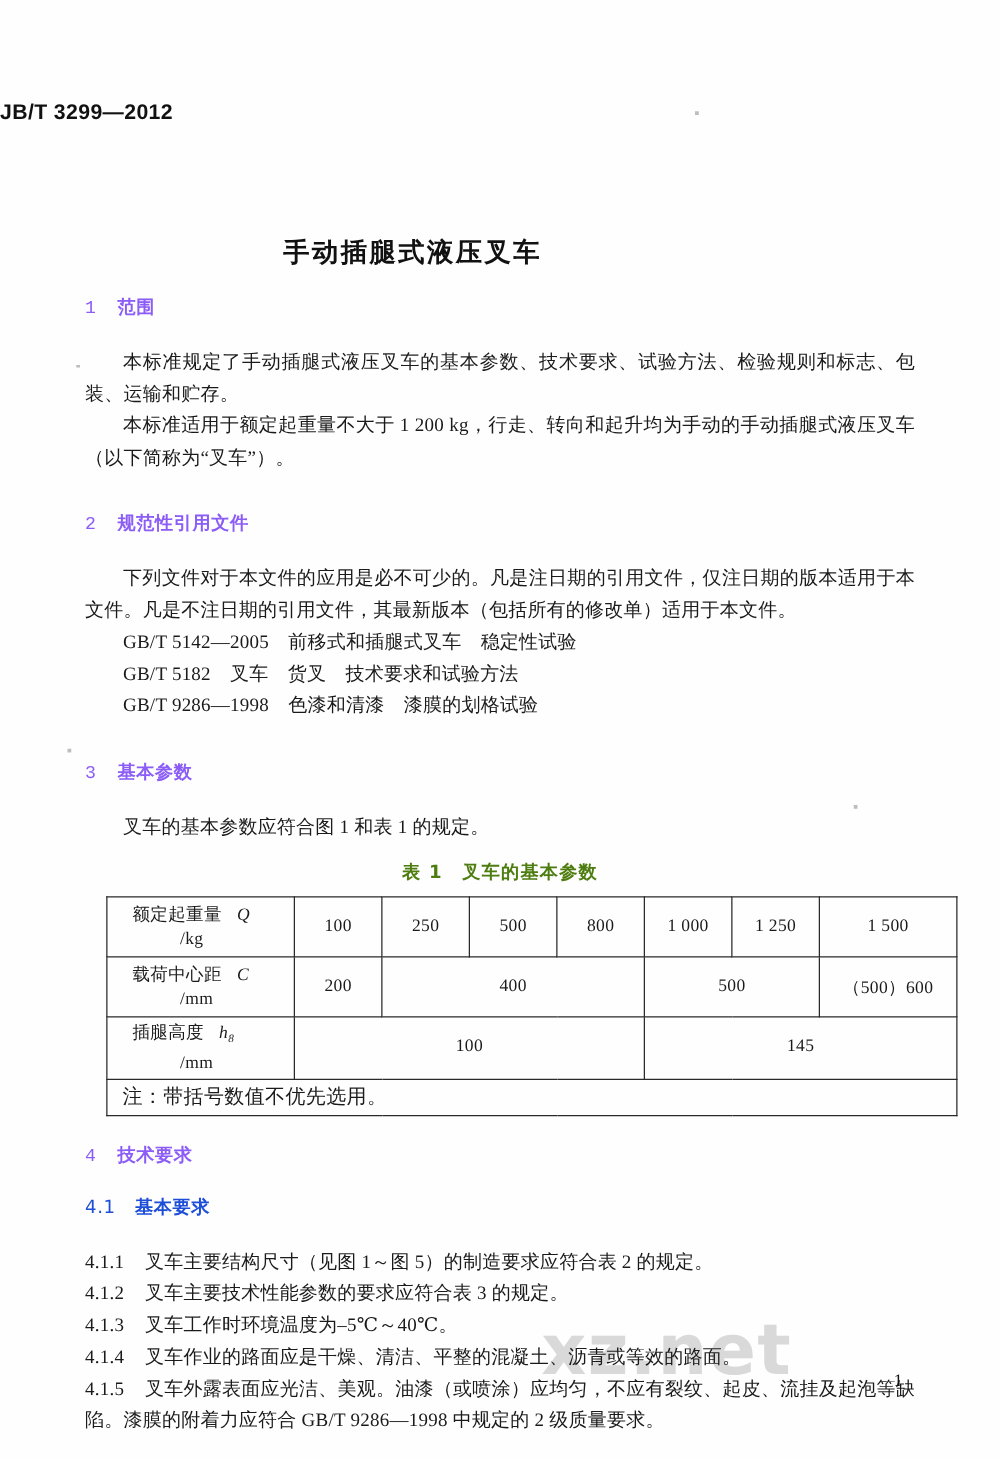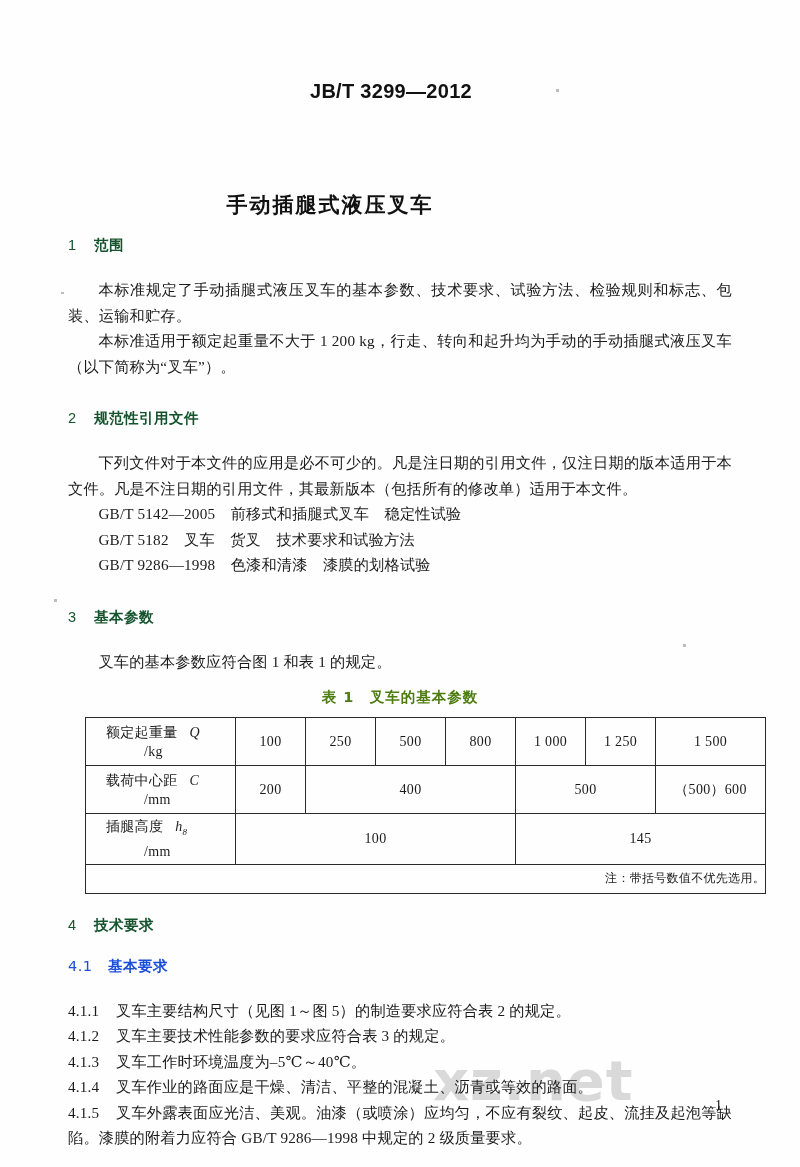--- a/index.html
+++ b/index.html
@@ -18,27 +18,26 @@
     background: #fefefe;
     overflow: hidden;
   }
 
   
   .running-header {
     position: absolute;
     top: 80px;
     left: 0;
     width: 732px;
-    text-align: center;
+    text-align: left;
     font-family: "Liberation Sans", "DejaVu Sans", sans-serif;
     font-weight: bold;
-    font-size: 20px;
+    font-size: 17px;
     letter-spacing: 0.3px;
     color: #111;
-    padding-left: 25px;
   }
 
   
   .doc-title {
     position: absolute;
     top: 168px;
     left: 0;
     width: 660px;
     text-align: center;
     font-family: "DejaVu Sans", "Liberation Sans", sans-serif;
@@ -50,26 +49,26 @@
 
   
   .content {
     position: absolute;
     top: 236px;
     left: 68px;
     width: 664px;
   }
 
   h2.sec {
-    font-family: Liberation Sans, sans-serif;
+    font-family: Liberation Mono, monospace;
     font-size: 14.5px;
     font-weight: bold;
     margin: 0 0 0 0;
     letter-spacing: 0.5px;
-    color: #14532d;
+    color: #8b5cf6;
   }
   h2.sec .num {
     font-weight: normal;
     display: inline-block;
     width: 26px;
   }
   h3.subsec {
     font-family: "DejaVu Sans", "Liberation Sans", sans-serif;
     font-size: 14.5px;
     font-weight: bold;
@@ -154,24 +153,24 @@
   .sym {
     font-style: italic;
     font-family: "Liberation Serif", "DejaVu Serif", serif;
     padding-left: 12px;
   }
   .sym sub {
     font-size: 9px;
     font-style: italic;
   }
   table.param td.note {
-    text-align: right;
+    text-align: left;
     padding-left: 12px;
     height: 28px;
-    font-size: 12px;
+    font-size: 16px;
   }
 
   
   .watermark {
     position: absolute;
     left: 433px;
     top: 1048px;
     font-family: "DejaVu Sans", "Liberation Sans", sans-serif;
     font-weight: bold;
     font-size: 56px;

